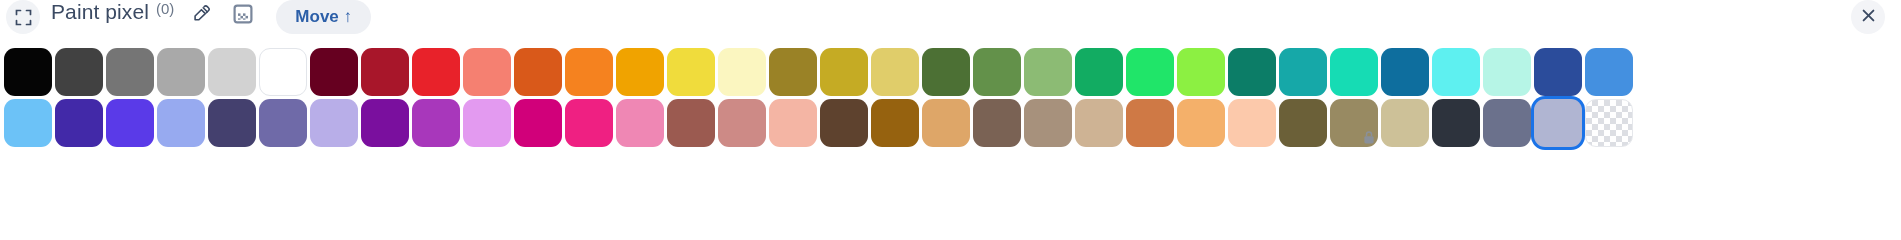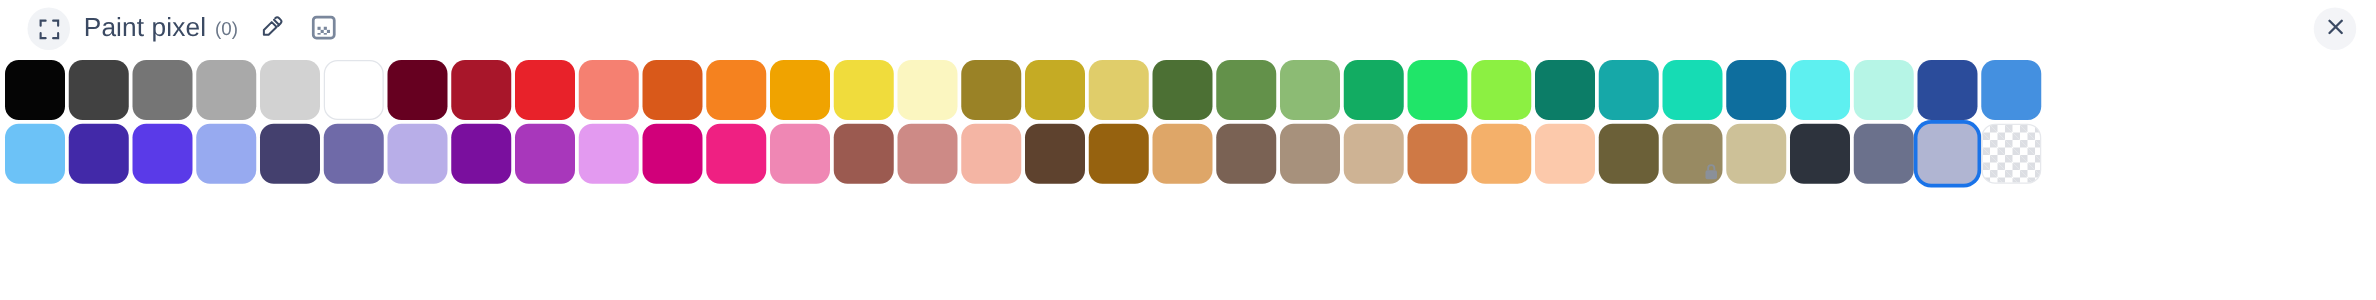--- a/index.html
+++ b/index.html
@@ -7,22 +7,22 @@
     width:1901px;height:188px;
     background:#ffffff;
     font-family:"Liberation Sans", sans-serif;
     overflow:hidden;
   }
   #app{position:relative;width:1901px;height:188px;background:#fff;}
 
   
   .toolbar{
     position:absolute;left:0;top:0;width:1901px;height:46px;
-    display:flex;align-items:center;
-    padding:0 10px 0 22px;box-sizing:border-box;
+    display:flex;
+    padding:0 10px 0 6px;box-sizing:border-box;
   }
   .round-btn{
     width:34px;height:34px;border-radius:50%;
     background:#f1f3f6;border:none;
     display:flex;align-items:center;justify-content:center;
     cursor:pointer;flex:0 0 auto;
   }
   .round-btn svg{display:block;}
   .title{
     font-size:21px;color:#3b4a63;margin-left:11px;
@@ -126,20 +126,21 @@
             <rect x="10" y="9.4" width="2.5" height="2.5"></rect>
             <rect x="7.5" y="11.9" width="2.5" height="2.5"></rect>
             <rect x="12.5" y="11.9" width="2.5" height="2.5"></rect>
             <rect x="5" y="14.4" width="2.5" height="1.3"></rect>
             <rect x="10" y="14.4" width="2.5" height="1.3"></rect>
           </g>
         </svg>
       </span>
     </button>
 
+    <button class="pill-btn">Move ↑</button>
 
     <div class="spacer"></div>
 
     <button class="close-btn">
       <span>
         <svg width="15" height="15" viewBox="0 0 15 15" stroke="#3b4a63" stroke-width="1.9" stroke-linecap="round">
           <path d="M2.6 2.6 12.4 12.4"></path>
           <path d="M12.4 2.6 2.6 12.4"></path>
         </svg>
       </span>

